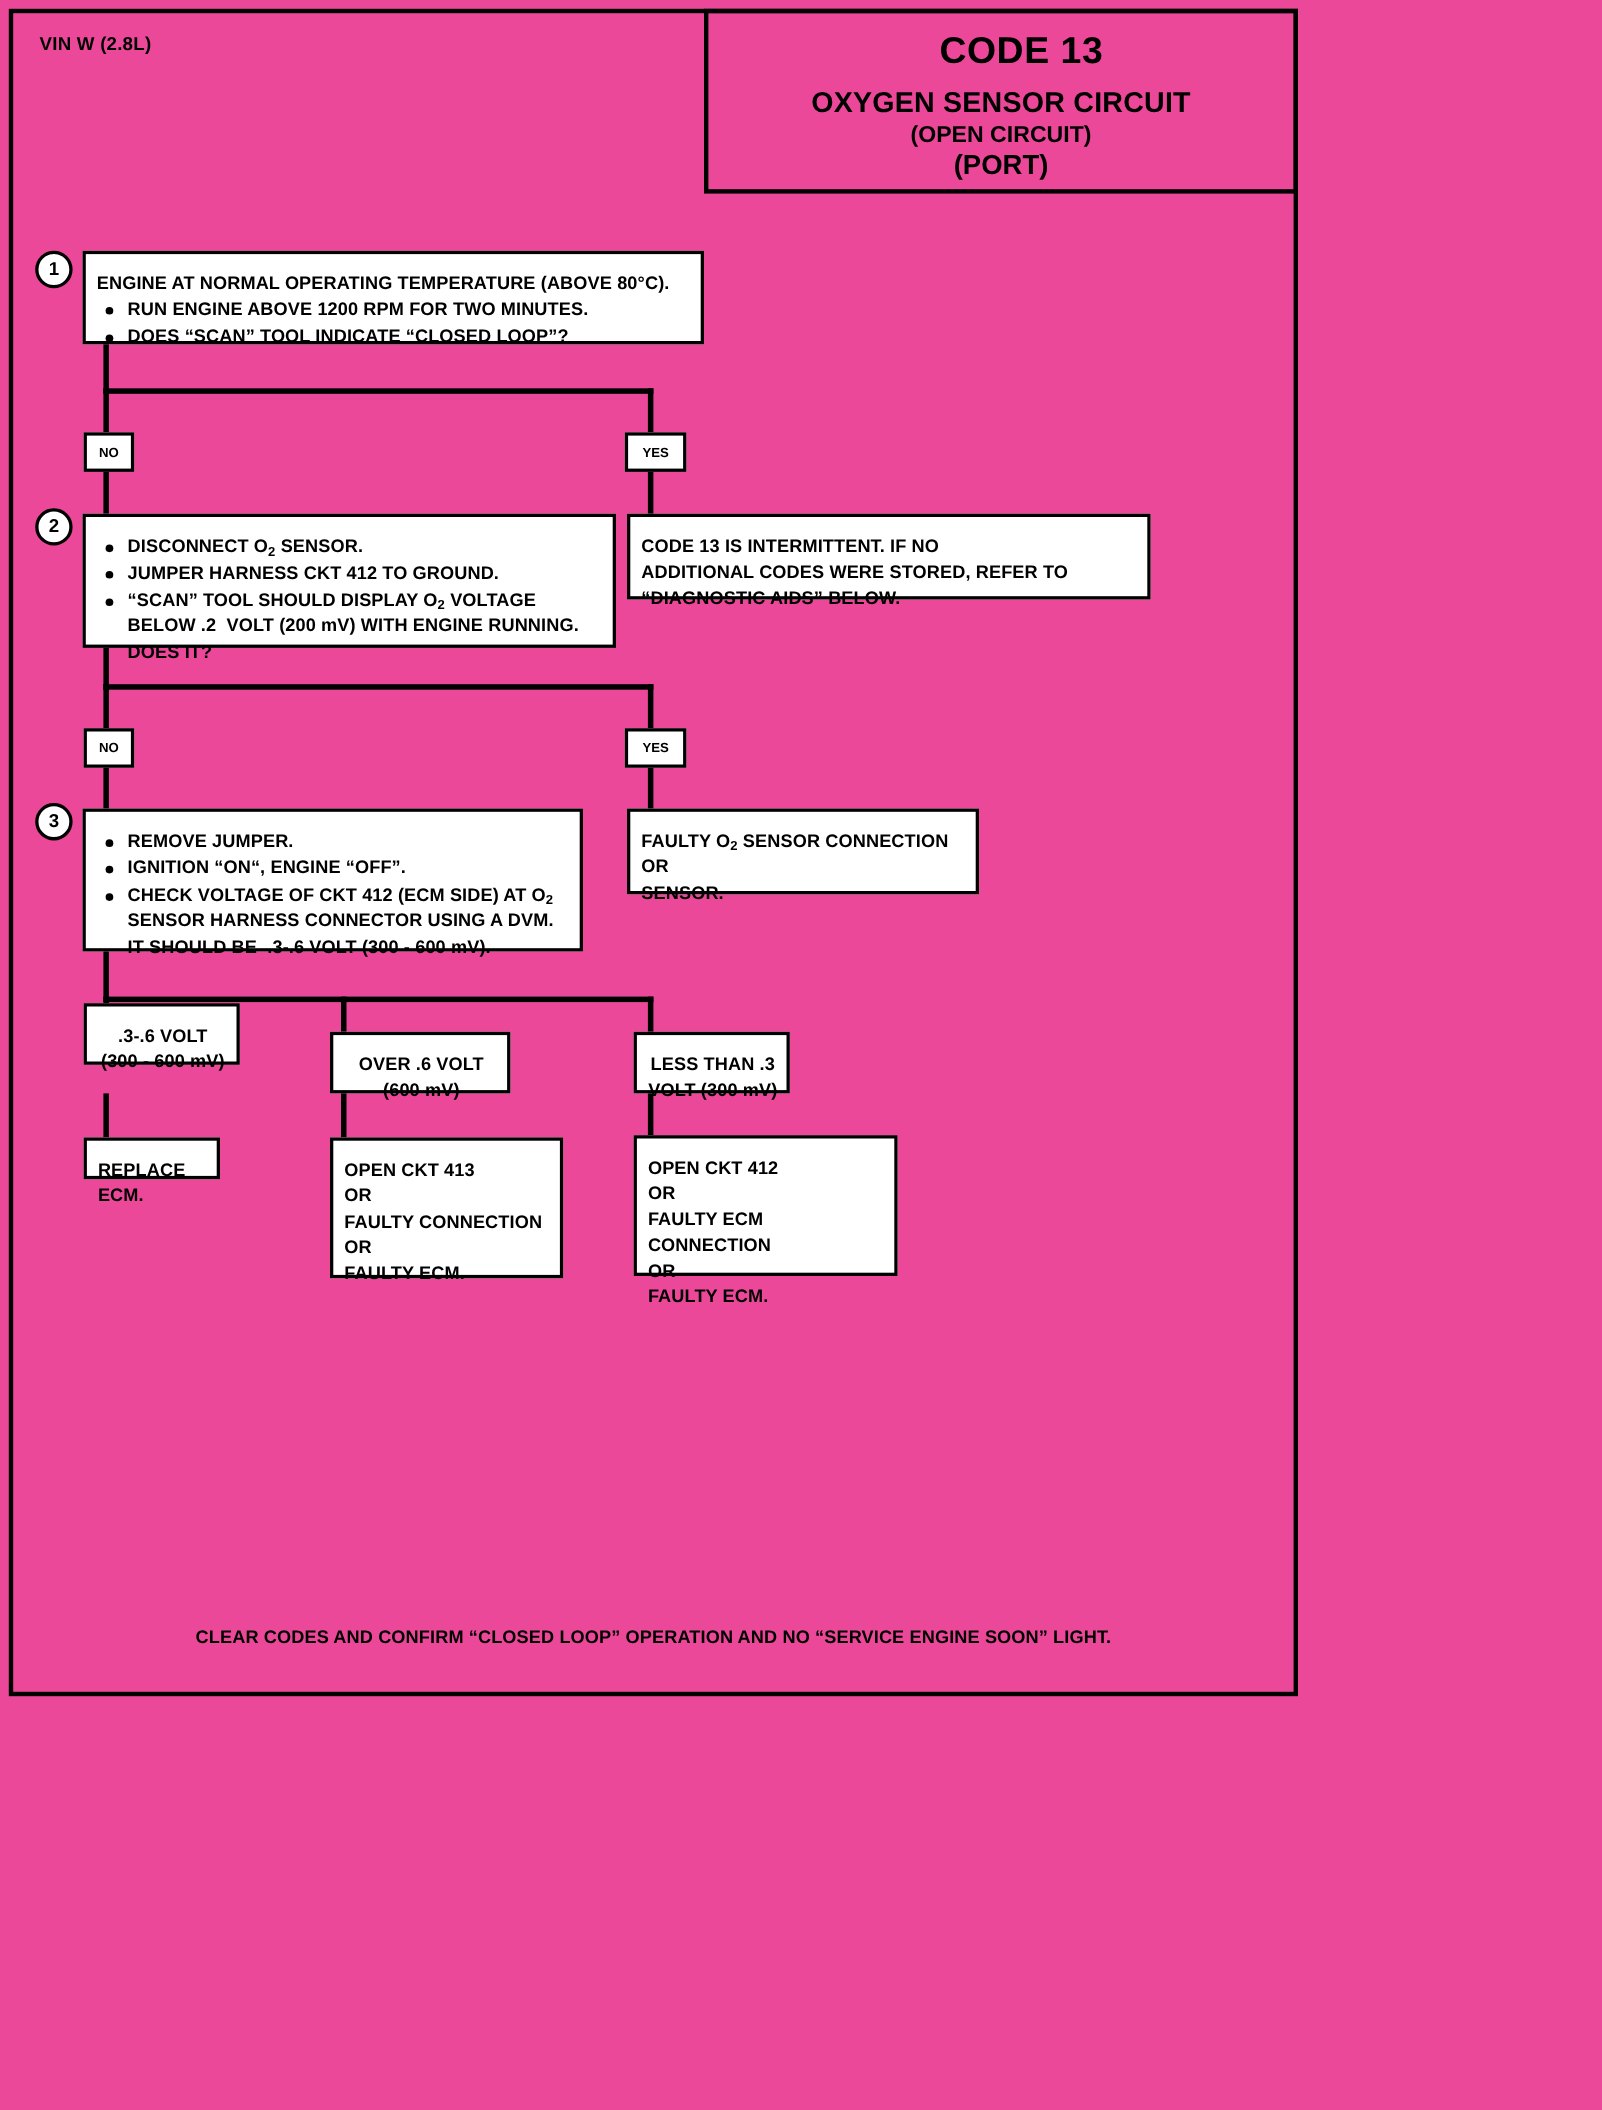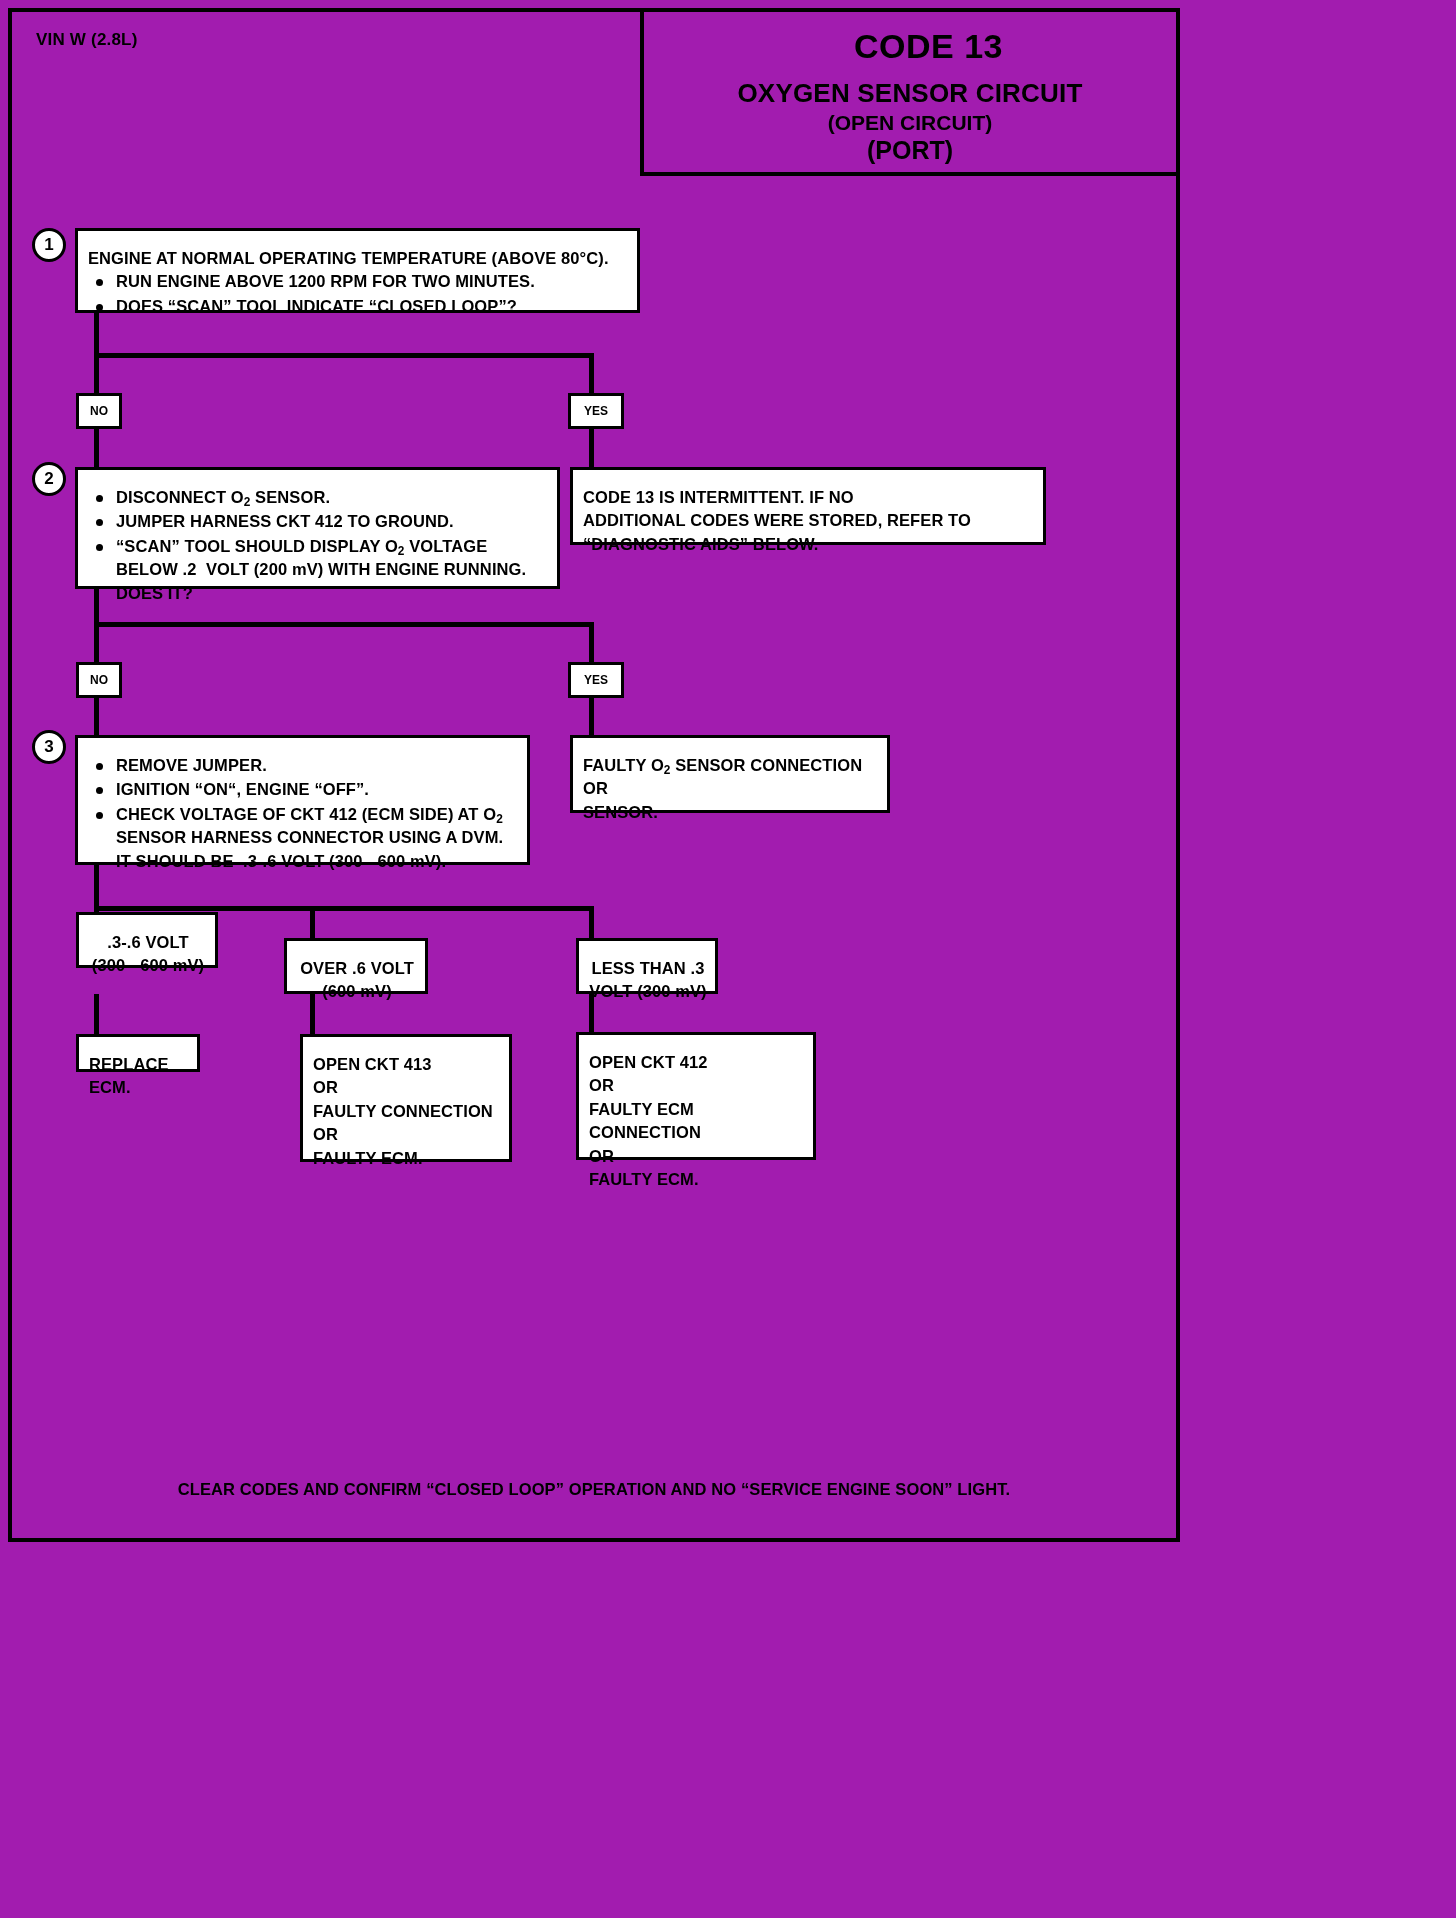--- a/index.html
+++ b/index.html
@@ -8,21 +8,21 @@
     background: #ffffff;
   }
   body {
     font-family: "Liberation Sans", sans-serif;
     color: #000000;
   }
   #page {
     position: relative;
     width: 1456px;
     height: 1918px;
-    background: #a21caf;
+    background: #ec4899;
     overflow: hidden;
   }
   
   .page-border {
     position: absolute;
     left: 8px;
     top: 8px;
     width: 1172px;
     height: 1534px;
     border: 4px solid #000;
@@ -260,21 +260,21 @@
   <div class="vline" style="left:310px; top:906px; height:32px;"></div>
   <div class="vline" style="left:589px; top:906px; height:32px;"></div>
 
   <div class="fbox centered" style="left:76px; top:912px; width:142px; height:56px;">
     <div class="inner">
       <div class="plain-line"> .3-.6 VOLT</div>
       <div class="plain-line">(300 - 600 mV)</div>
     </div>
   </div>
 
-  <div class="fbox centered" style="left:284px; top:938px; width:144px; height:56px;">
+  <div class="fbox centered" style="left:300px; top:938px; width:164px; height:56px;">
     <div class="inner">
       <div class="plain-line">OVER .6  VOLT</div>
       <div class="plain-line">(600 mV)</div>
     </div>
   </div>
 
   <div class="fbox centered" style="left:576px; top:938px; width:142px; height:56px;">
     <div class="inner">
       <div class="plain-line">LESS THAN .3</div>
       <div class="plain-line">VOLT (300 mV)</div>

